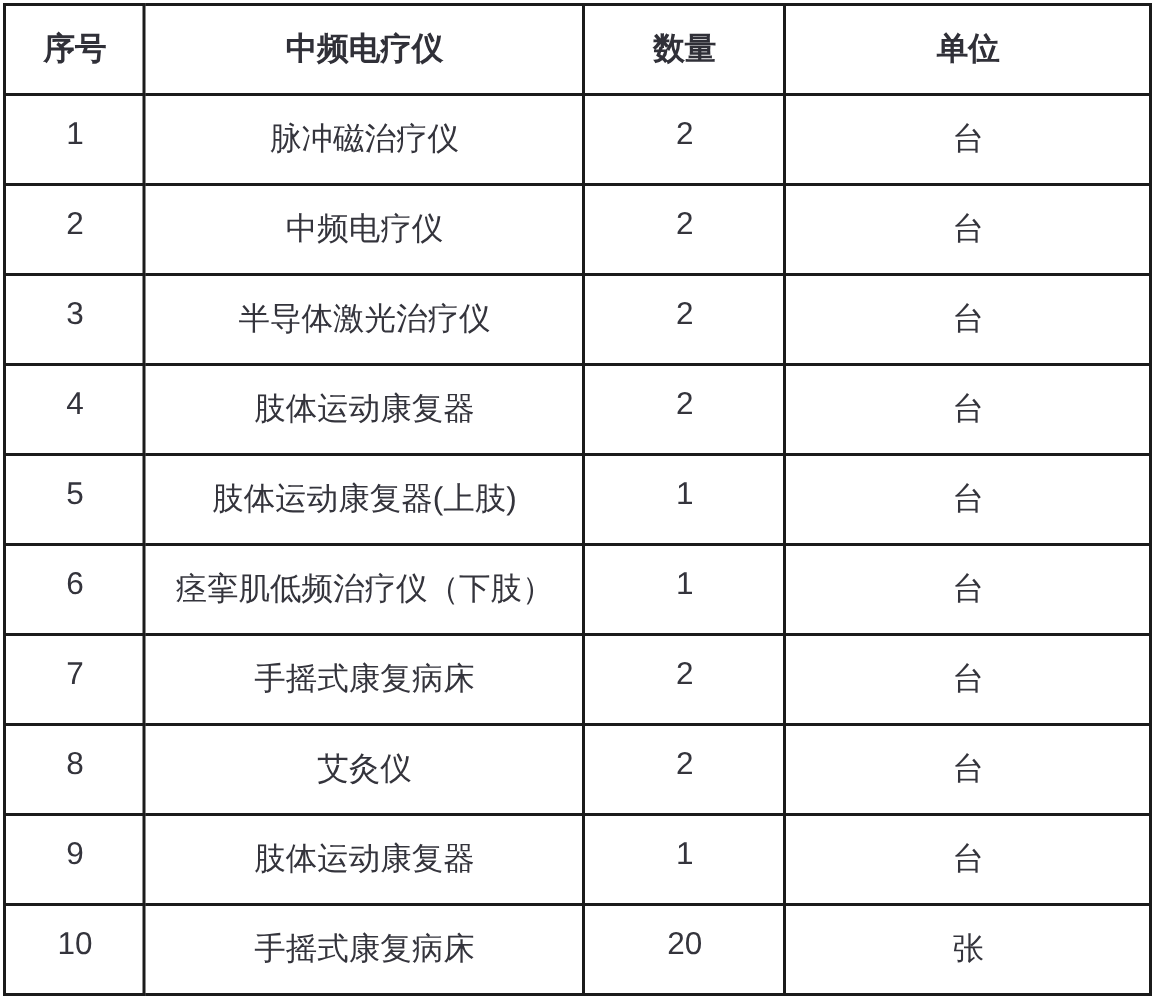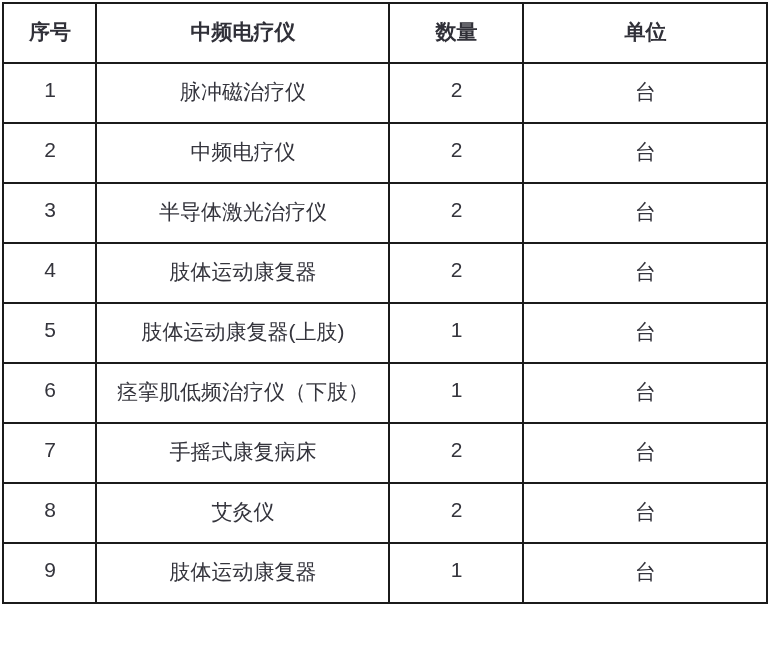--- a/index.html
+++ b/index.html
@@ -112,15 +112,21 @@
           <td>艾灸仪</td>
           <td>2</td>
           <td>台</td>
         </tr>
         <tr>
           <td>9</td>
           <td>肢体运动康复器</td>
           <td>1</td>
           <td>台</td>
         </tr>
+        <tr>
+          <td>10</td>
+          <td>手摇式康复病床</td>
+          <td>20</td>
+          <td>张</td>
+        </tr>
       </tbody>
   </table>
 </div>
 
 </body></html>

